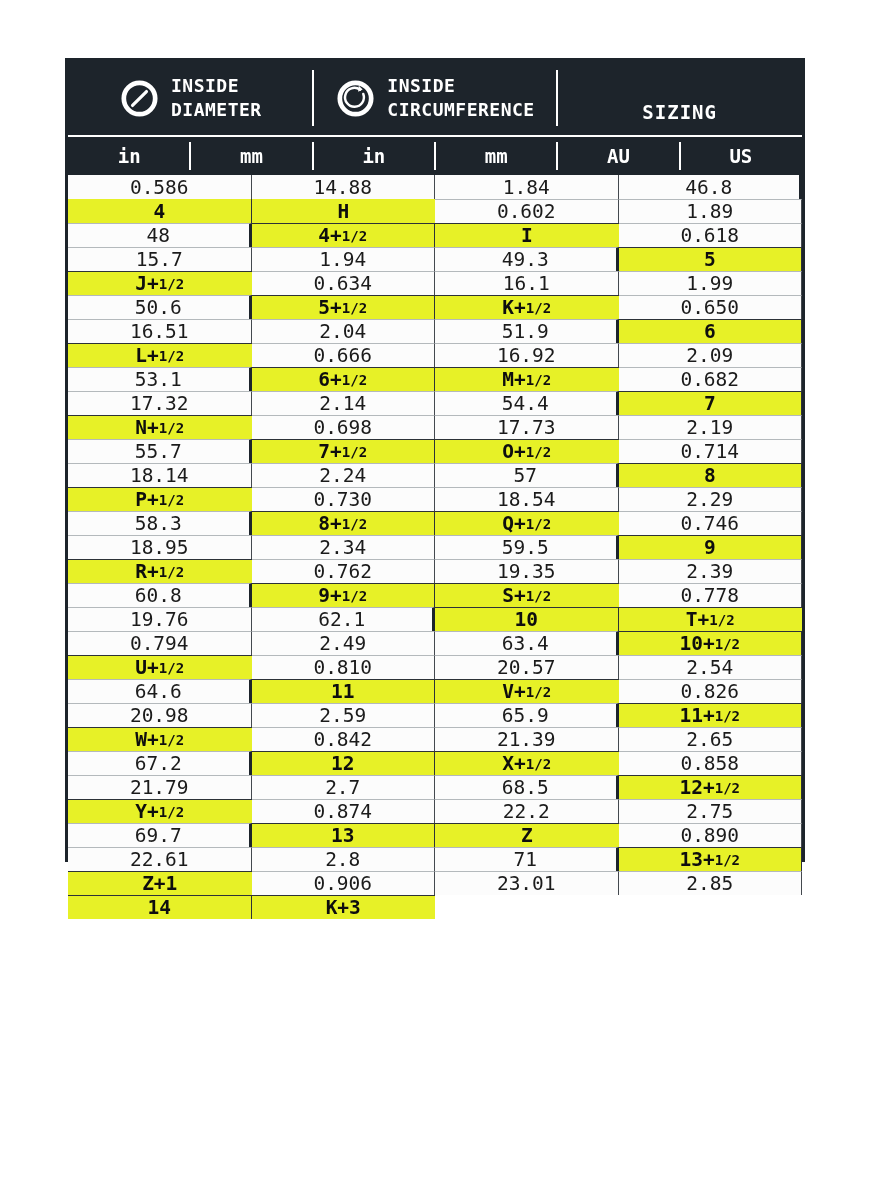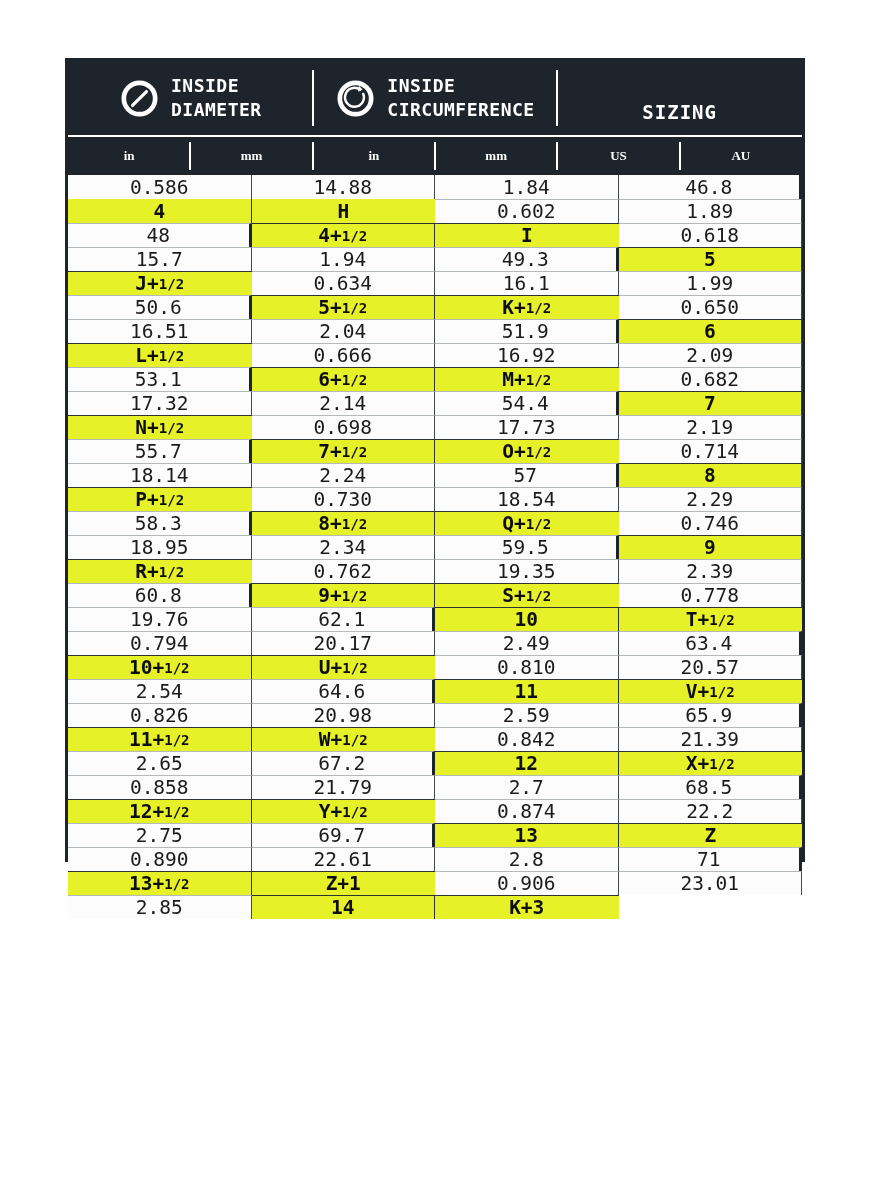--- a/index.html
+++ b/index.html
@@ -67,22 +67,21 @@
   .subhead {
     height: 38px;
     display: grid;
     grid-template-columns: repeat(6, 1fr);
   }
   .subhead .shcell {
     position: relative;
     display: flex; align-items: center; justify-content: center;
     color: var(--header-text);
     font-weight: bold;
-    font-size: 13px;
-    font-family: Liberation Serif, serif;
+    font-size: 19px;
   }
   .subhead .shcell:not(:last-child)::after {
     content: ""; position: absolute; right: -1px; top: 5px; bottom: 5px;
     width: 2px; background: #fff;
   }
   
   .grid {
     flex: 1;
     display: grid;
     grid-template-columns: repeat(4, 1fr);
@@ -144,22 +143,22 @@
 
     </div>
 
     <div class="head-rule"></div>
 
     <div class="subhead">
       <div class="shcell">in</div>
       <div class="shcell">mm</div>
       <div class="shcell">in</div>
       <div class="shcell">mm</div>
+      <div class="shcell">AU</div>
       <div class="shcell">US</div>
-      <div class="shcell">AU</div>
     </div>
   </div>
 
   <div class="grid">
       <div class="cell c0 first-row">0.586</div>
       <div class="cell c1 first-row">14.88</div>
       <div class="cell c2 first-row">1.84</div>
       <div class="cell c3 first-row">46.8</div>
       <div class="cell c4 first-row">4</div>
       <div class="cell c5 first-row">H</div>
@@ -278,21 +277,20 @@
       </div>
       <div class="cell c0">0.778</div>
       <div class="cell c1">19.76</div>
       <div class="cell c3">62.1</div>
       <div class="cell c4">10</div>
       <div class="cell c5">
         <span>T+</span>
         <span class="frac">1/2</span>
       </div>
       <div class="cell c0">0.794</div>
-      <div class="cell c1">20.17</div>
       <div class="cell c2">2.49</div>
       <div class="cell c3">63.4</div>
       <div class="cell c4">
         <span>10+</span>
         <span class="frac">1/2</span>
       </div>
       <div class="cell c5">
         <span>U+</span>
         <span class="frac">1/2</span>
       </div>

